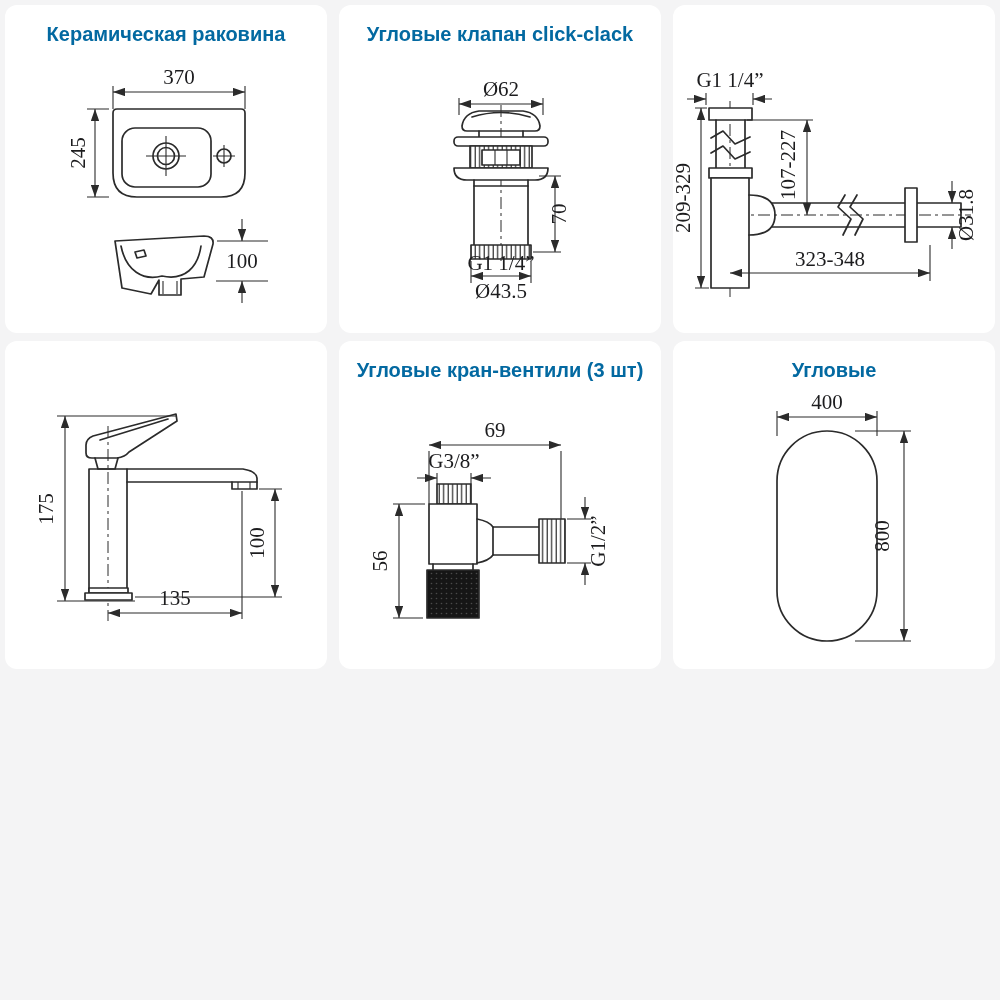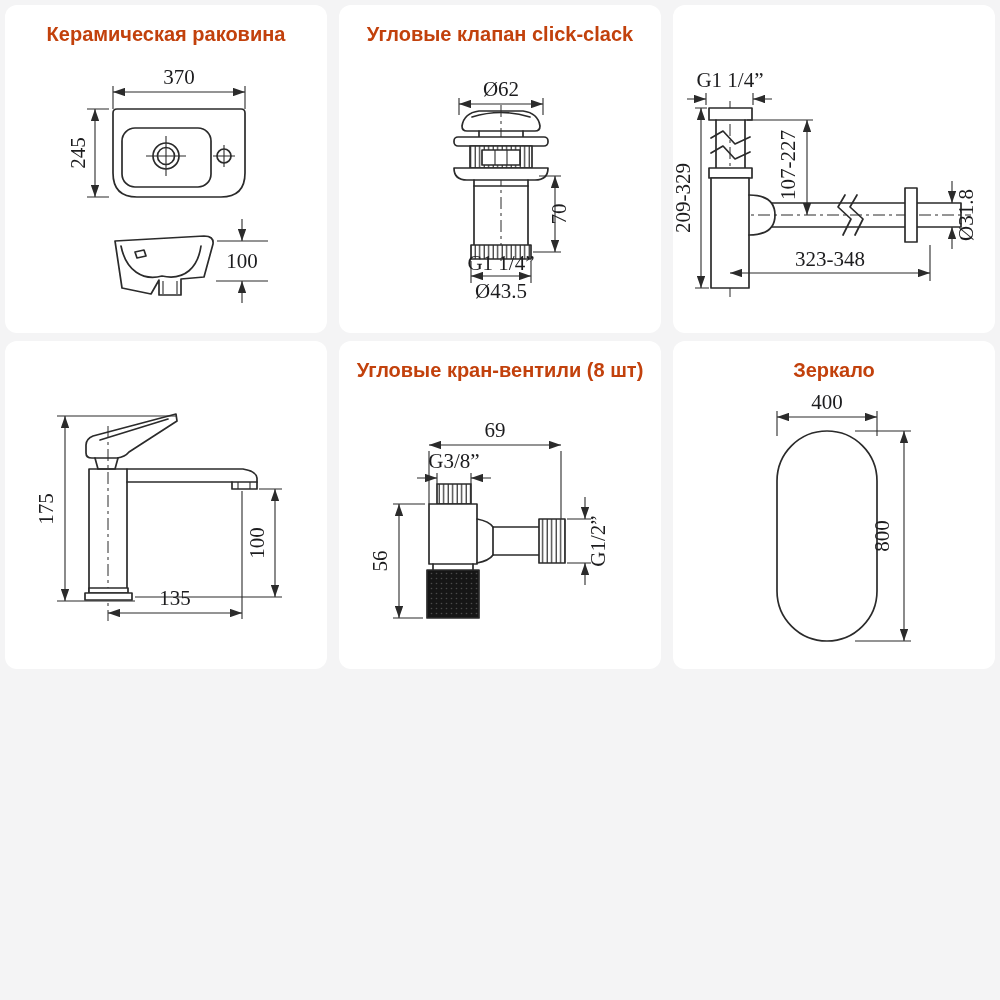--- a/index.html
+++ b/index.html
@@ -1,20 +1,20 @@
 <!DOCTYPE html>
 <html><head>
 <meta charset="utf-8">
 <style>
   html,body{margin:0;padding:0;}
   body{width:1000px;height:1000px;background:#f4f4f5;font-family:"Liberation Sans",sans-serif;}
   .grid{display:grid;grid-template-columns:repeat(3,322px);grid-auto-rows:328px;gap:8px 12px;padding:5px;width:990px;}
   .card{background:#ffffff;border-radius:12px;position:relative;overflow:hidden;}
   .card h2{position:absolute;top:18px;left:0;width:100%;margin:0;text-align:center;
-           font-size:20px;font-weight:700;color:#c2410c;z-index:2;}
+           font-size:20px;font-weight:700;color:#0369a1;z-index:2;}
   svg.draw{position:absolute;top:0;left:0;width:322px;height:328px;}
   .obj{stroke:#2b2b2b;stroke-width:1.7;fill:none;stroke-linejoin:round;stroke-linecap:round;}
   .objf{stroke:#2b2b2b;stroke-width:1.7;stroke-linejoin:round;}
   .dim{stroke:#2b2b2b;stroke-width:1.1;fill:none;}
   .cl{stroke:#2b2b2b;stroke-width:1;fill:none;stroke-dasharray:12 4 3 4;}
   text.d{font-family:"Liberation Serif",serif;font-size:21px;fill:#1c1c1e;text-anchor:middle;}
 </style>
 </head>
 <body>
 
@@ -171,21 +171,21 @@
         <line class="dim" x1="270" y1="148" x2="270" y2="256" marker-start="url(#ar4)" marker-end="url(#ar4)"></line>
         <text class="d" x="259" y="202" transform="rotate(-90 259 202)">100</text>
         <path class="dim" d="M237,150 V278"></path>
         <line class="dim" x1="103" y1="272" x2="237" y2="272" marker-start="url(#ar4)" marker-end="url(#ar4)"></line>
         <text class="d" x="170" y="264">135</text>
       </g>
     </svg>
   </div>
 
   <div class="card">
-    <h2>Угловые кран-вентили (8 шт)</h2>
+    <h2>Угловые кран-вентили (3 шт)</h2>
     <svg class="draw" viewBox="0 0 322 328">
       <defs>
         <marker id="ar5" viewBox="0 0 10 7" refX="10" refY="3.5" markerWidth="11" markerHeight="8" orient="auto-start-reverse">
           <path d="M0,0 L10,3.5 L0,7 Z" fill="#2b2b2b"></path>
         </marker>
         <pattern id="th5" width="4.5" height="6" patternUnits="userSpaceOnUse">
           <rect width="4.5" height="6" fill="#ffffff"></rect>
           <line x1="1.2" y1="0" x2="1.2" y2="6" stroke="#2b2b2b" stroke-width="1.2"></line>
         </pattern>
         <pattern id="kn5" width="5" height="5" patternUnits="userSpaceOnUse">
@@ -215,21 +215,21 @@
         <text class="d" x="48" y="220" transform="rotate(-90 48 220)">56</text>
         <path class="dim" d="M228,178 H252 M228,222 H252"></path>
         <line class="dim" x1="246" y1="156" x2="246" y2="178" marker-end="url(#ar5)"></line>
         <line class="dim" x1="246" y1="244" x2="246" y2="222" marker-end="url(#ar5)"></line>
         <text class="d" x="266" y="200" transform="rotate(-90 266 200)">G1/2”</text>
       </g>
     </svg>
   </div>
 
   <div class="card">
-    <h2>Зеркало</h2>
+    <h2>Угловые</h2>
     <svg class="draw" viewBox="0 0 322 328">
       <defs>
         <marker id="ar6" viewBox="0 0 10 7" refX="10" refY="3.5" markerWidth="11" markerHeight="8" orient="auto-start-reverse">
           <path d="M0,0 L10,3.5 L0,7 Z" fill="#2b2b2b"></path>
         </marker>
       </defs>
       <rect class="obj" x="104" y="90" width="100" height="210" rx="50"></rect>
       <g>
         <path class="dim" d="M104,70 V95 M204,70 V95"></path>
         <line class="dim" x1="104" y1="76" x2="204" y2="76" marker-start="url(#ar6)" marker-end="url(#ar6)"></line>

